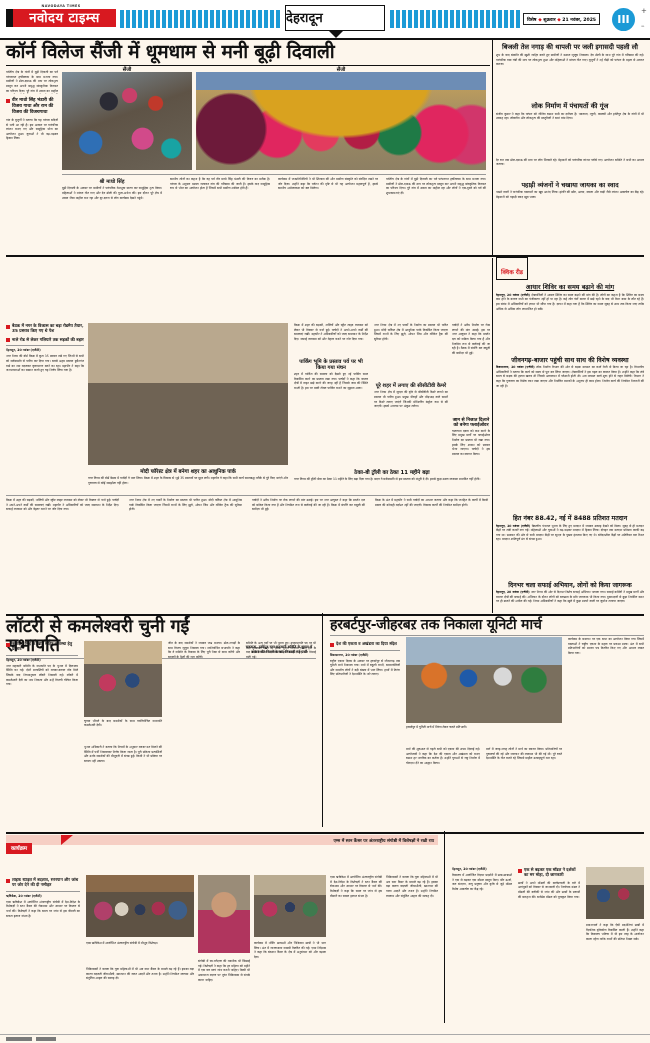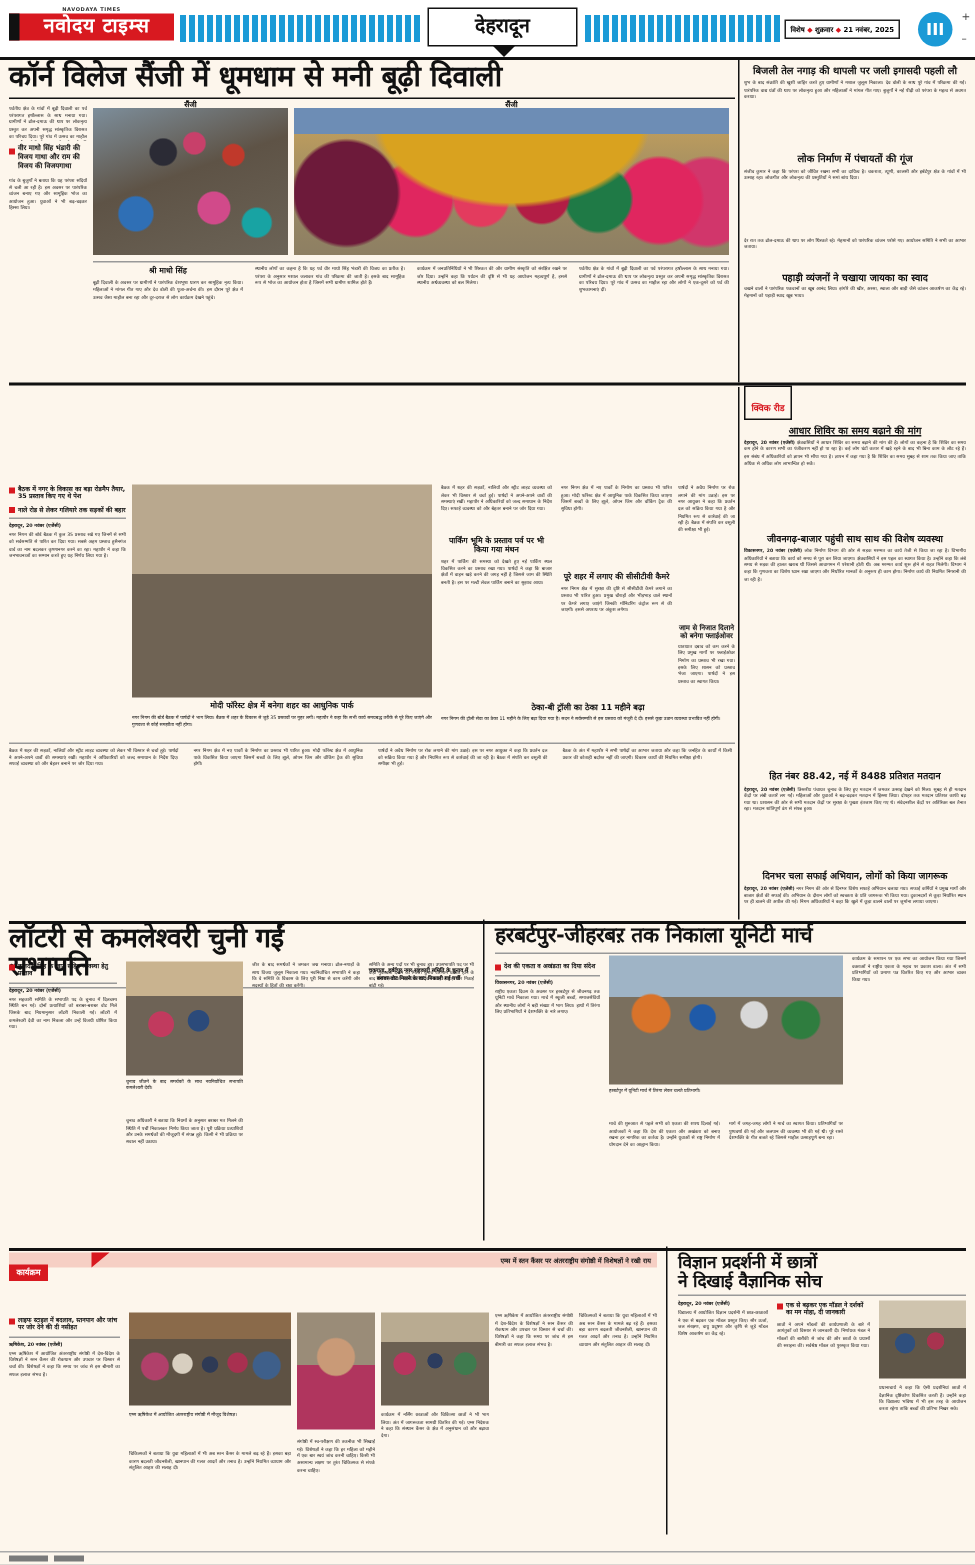--- a/index.html
+++ b/index.html
@@ -17,21 +17,21 @@
   .mh-logo-sub { font-size:3.4px; letter-spacing:.4px; color:#333; text-align:center;
      font-weight:bold; margin-bottom:1px; }
   .mh-logo-box { background:#d81920; color:#fff; font-size:13px; font-weight:bold;
      text-align:center; padding:2px 3px 3px; line-height:1; letter-spacing:.5px;
      border-left:7px solid #111; }
   .mh-bars { position:absolute; top:10px; height:18px; background:
      repeating-linear-gradient(90deg,#1b9ad6 0 4px,#fdfdfd 4px 6px); }
   .mh-bars.l { left:120px; width:160px; }
   .mh-bars.r { left:390px; width:130px; }
   .mh-city { position:absolute; left:285px; top:5px; width:100px; height:26px;
-     border:1px solid #111; background:#fff; text-align:center; font-size:13px;
+     border:1px solid #111; background:#fff; text-align:left; font-size:13px;
      font-weight:bold; color:#111; line-height:24px; }
   .mh-city:after{ content:""; position:absolute; left:42px; bottom:-8px; width:0;height:0;
      border-left:8px solid transparent; border-right:8px solid transparent;
      border-top:8px solid #111;}
   .mh-date { position:absolute; left:523px; top:13px; font-size:4.6px; border:1px solid #222;
      background:#fff; padding:2px 3px; white-space:nowrap; font-weight:bold; }
   .mh-date .dot{ color:#d81920; }
   .mh-circle { position:absolute; left:612px; top:8px; width:23px; height:23px;
      border-radius:50%; background:#1b9ad6; color:#fff; font-size:11px; font-weight:bold;
      text-align:center; line-height:23px; }
@@ -415,25 +415,20 @@
     <div style="position:absolute;left:86px;top:110px;width:108px;" class="cap">एम्स ऋषिकेश में आयोजित अंतरराष्ट्रीय संगोष्ठी में मौजूद विशेषज्ञ।</div>
 
     <div style="position:absolute;left:86px;top:136px;width:108px;height:50px;" class="body">चिकित्सकों ने बताया कि युवा महिलाओं में भी अब स्तन कैंसर के मामले बढ़ रहे हैं। इसका बड़ा कारण बदलती जीवनशैली, खानपान की गलत आदतें और तनाव है। उन्होंने नियमित व्यायाम और संतुलित आहार की सलाह दी।</div>
     <div style="position:absolute;left:198px;top:128px;width:52px;height:58px;" class="body">संगोष्ठी में स्व-परीक्षण की तकनीक भी सिखाई गई। विशेषज्ञों ने कहा कि हर महिला को महीने में एक बार स्वयं जांच करनी चाहिए। किसी भी असामान्य लक्षण पर तुरंत चिकित्सक से संपर्क करना चाहिए।</div>
     <div style="position:absolute;left:254px;top:110px;width:72px;height:76px;" class="body">कार्यक्रम में नर्सिंग छात्राओं और चिकित्सा छात्रों ने भी भाग लिया। अंत में जागरूकता सामग्री वितरित की गई। एम्स निदेशक ने कहा कि संस्थान कैंसर के क्षेत्र में अनुसंधान को और बढ़ावा देगा।</div>
     <div style="position:absolute;left:330px;top:44px;width:52px;height:142px;" class="body">एम्स ऋषिकेश में आयोजित अंतरराष्ट्रीय संगोष्ठी में देश-विदेश के विशेषज्ञों ने स्तन कैंसर की रोकथाम और उपचार पर विस्तार से चर्चा की। विशेषज्ञों ने कहा कि समय पर जांच से इस बीमारी का सफल इलाज संभव है।</div>
     <div style="position:absolute;left:386px;top:44px;width:52px;height:142px;" class="body">चिकित्सकों ने बताया कि युवा महिलाओं में भी अब स्तन कैंसर के मामले बढ़ रहे हैं। इसका बड़ा कारण बदलती जीवनशैली, खानपान की गलत आदतें और तनाव है। उन्होंने नियमित व्यायाम और संतुलित आहार की सलाह दी।</div>
 
     <div style="position:absolute;left:444px;top:0;width:1px;height:192px;background:#111;"></div>
 
-    <div style="position:absolute;left:452px;top:4px;width:192px;">
-      <div class="hl" style="font-size:11.5px;">विज्ञान प्रदर्शनी में छात्रों</div>
-      <div class="hl" style="font-size:11.5px;margin-top:1px;">ने दिखाई वैज्ञानिक सोच</div>
-      <div class="rulethin" style="margin:3px 0;"></div>
-    </div>
 
     <div style="position:absolute;left:452px;top:36px;width:60px;">
       <div class="byline">देहरादून, 20 नवंबर (एजेंसी)</div>
       <div class="body" style="height:146px;margin-top:2px;">विद्यालय में आयोजित विज्ञान प्रदर्शनी में छात्र-छात्राओं ने एक से बढ़कर एक मॉडल प्रस्तुत किए। सौर ऊर्जा, जल संरक्षण, वायु प्रदूषण और कृषि से जुड़े मॉडल विशेष आकर्षण का केंद्र रहे।</div>
     </div>
 
     <div style="position:absolute;left:518px;top:36px;width:62px;">
       <div class="bullet">
         <div class="sq"></div>
         <div class="tx" style="font-size:4.1px;">एक से बढ़कर एक मॉडल ने दर्शकों का मन मोहा, दी जानकारी</div>

